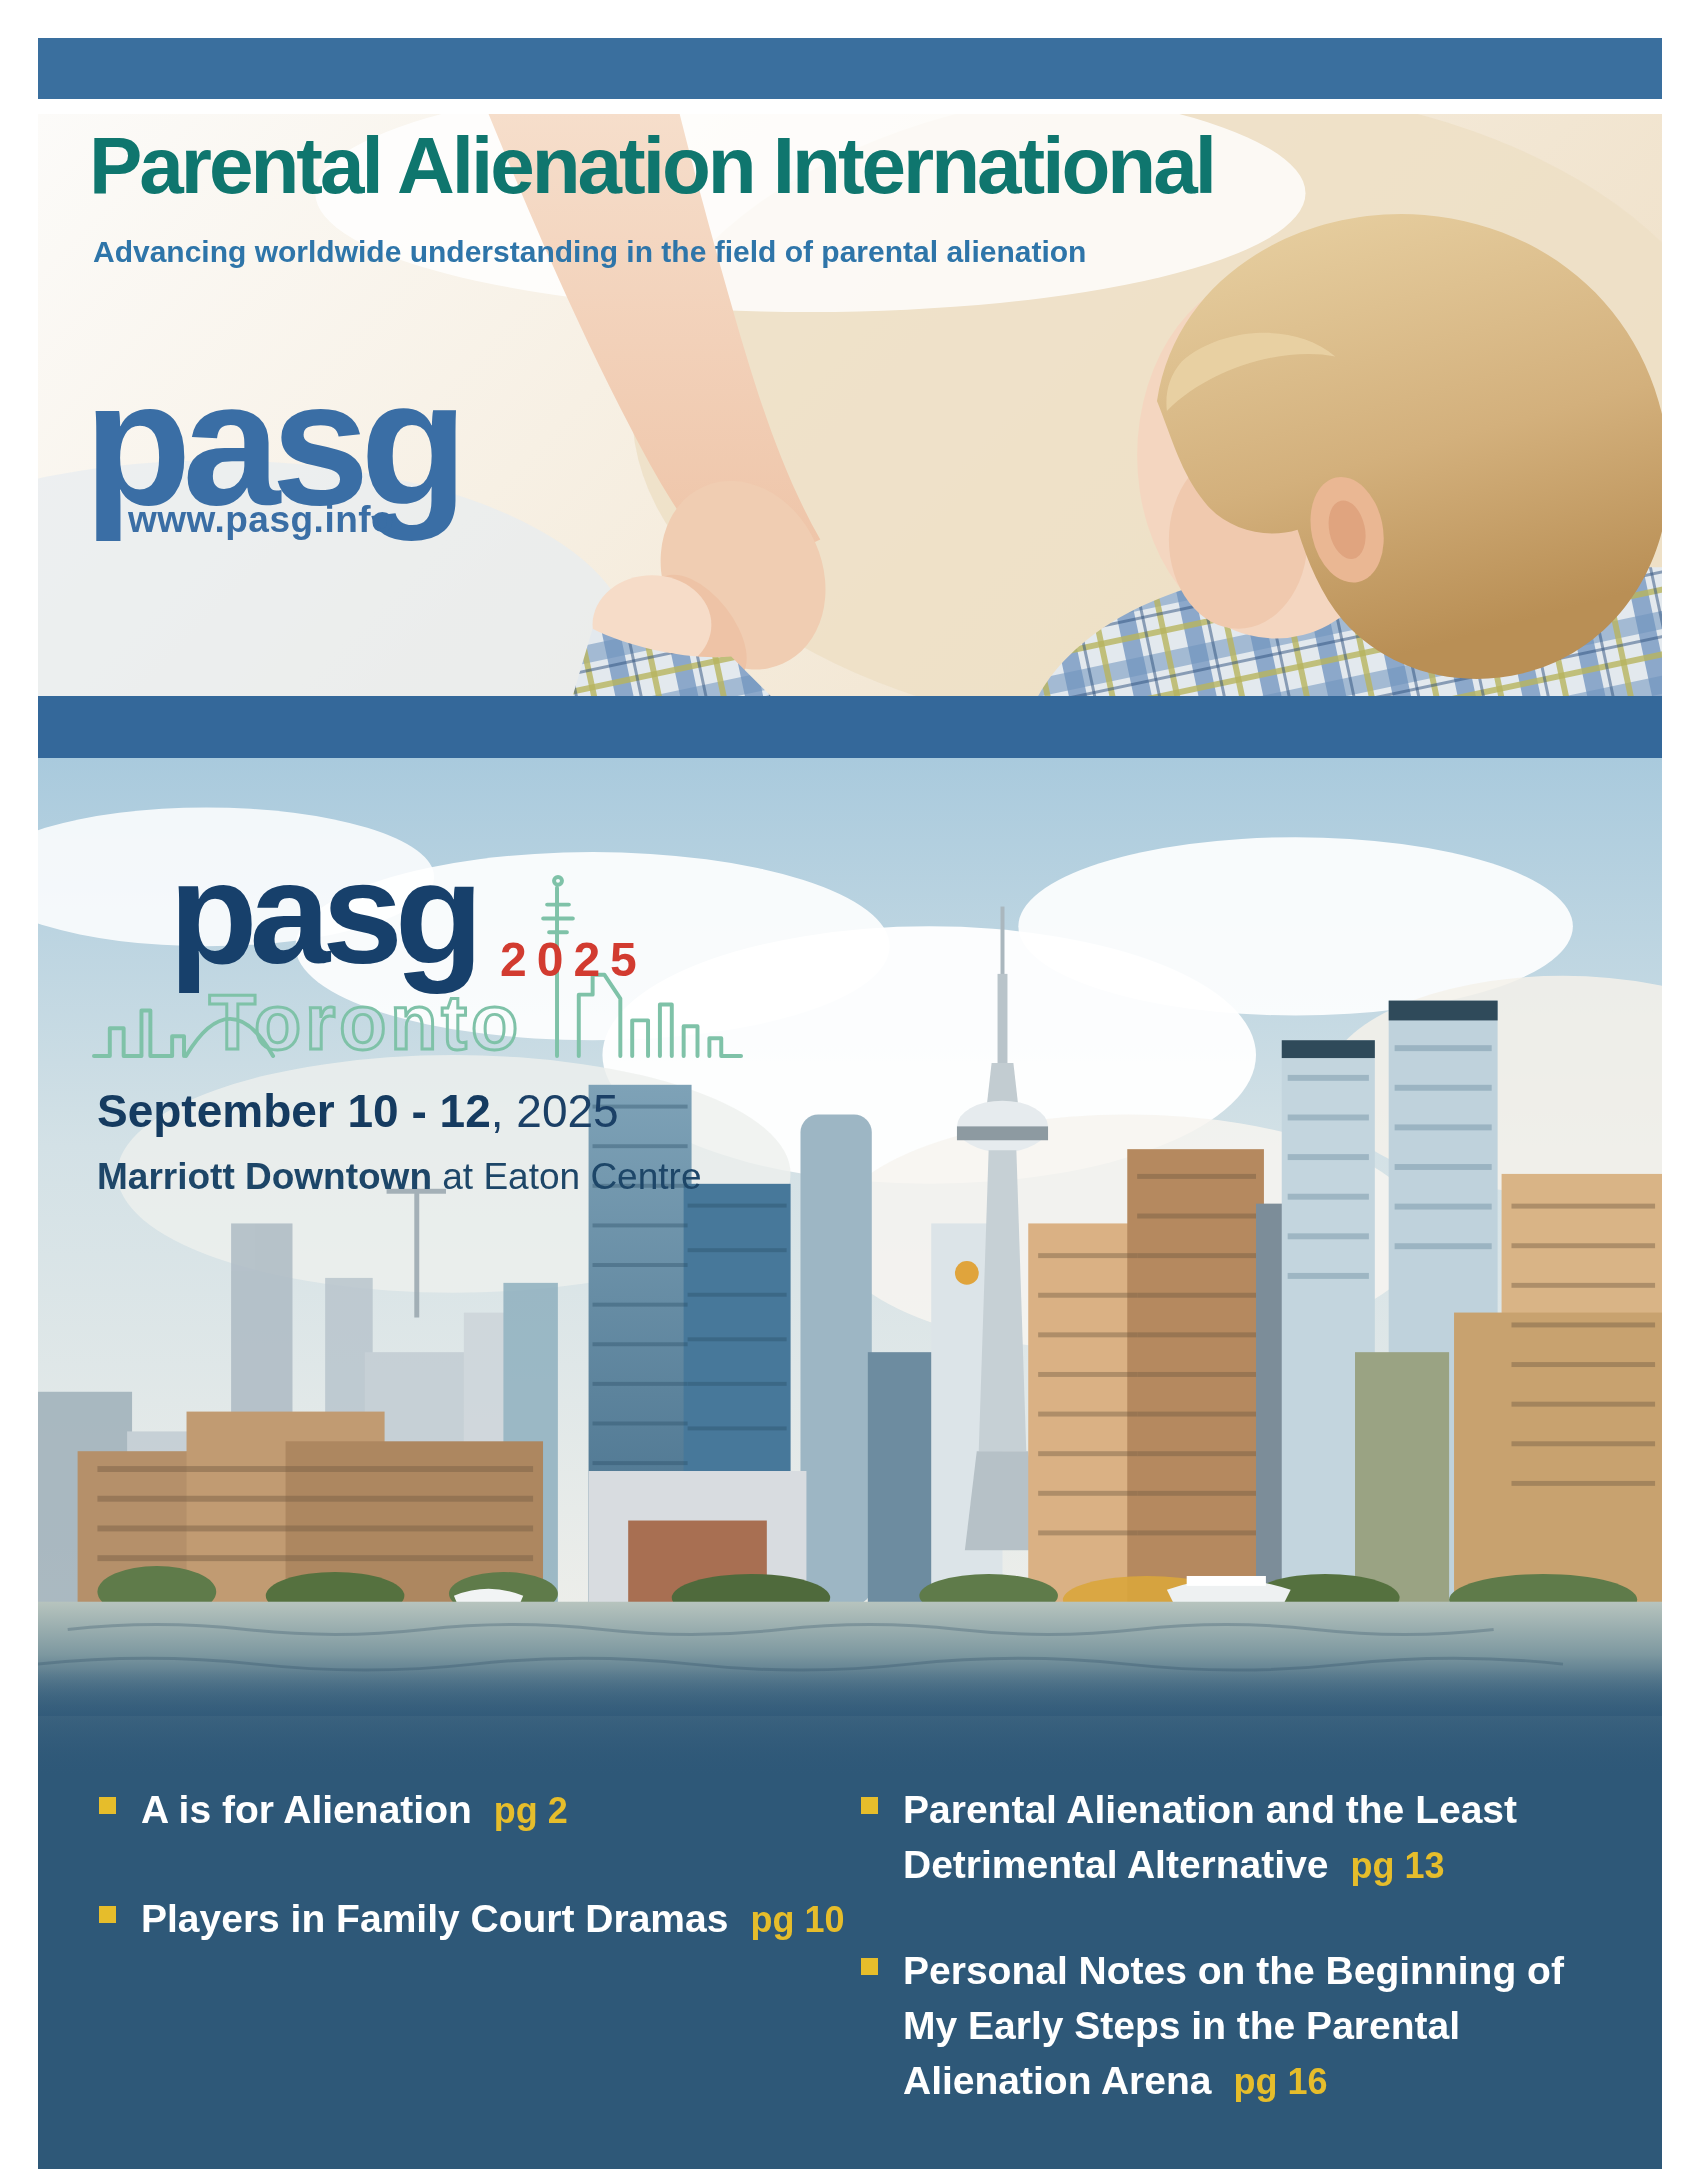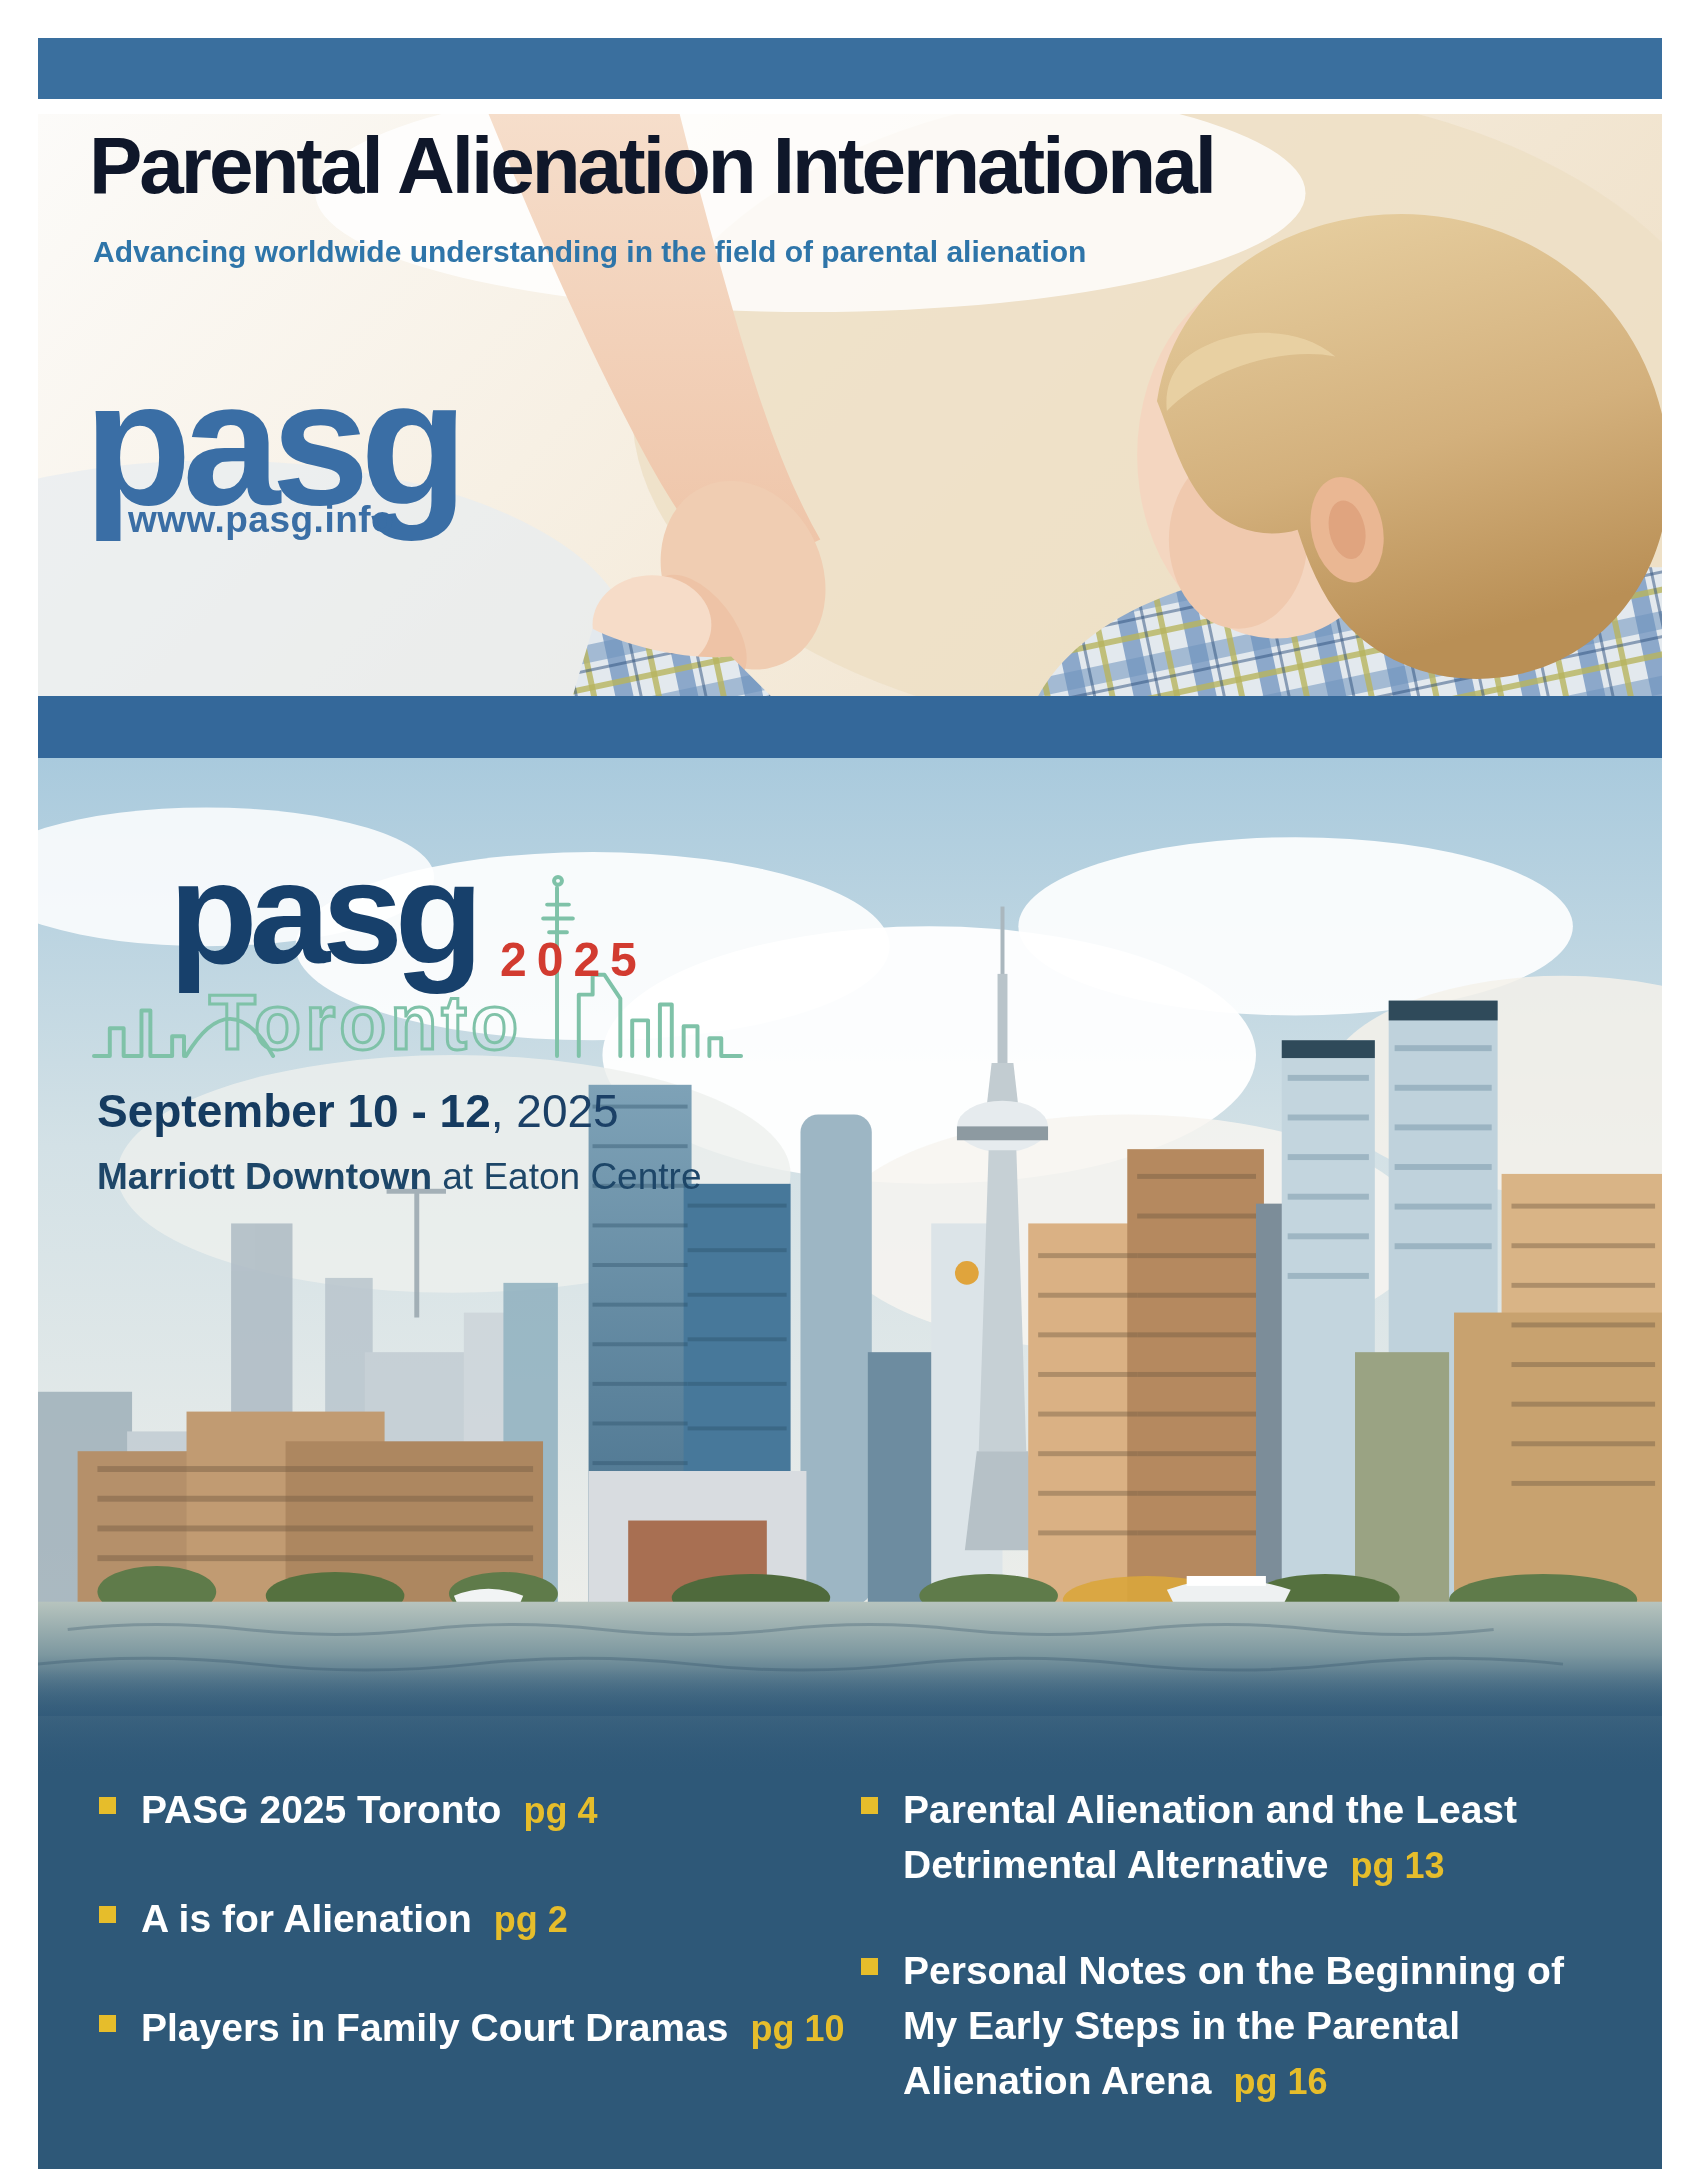--- a/index.html
+++ b/index.html
@@ -7,21 +7,21 @@
   body { font-family:"Liberation Sans", sans-serif; }
   .page { position:relative; width:1699px; height:2184px; background:#ffffff; overflow:hidden; }
 
   
   .top-bar { position:absolute; left:38px; top:38px; width:1624px; height:61px; background:#3a6f9e; }
 
   
   .hero { position:absolute; left:38px; top:114px; width:1624px; height:582px; overflow:hidden; }
   .hero svg { position:absolute; left:0; top:0; width:100%; height:100%; }
   .masthead-title { position:absolute; left:51px; top:6px; width:1564px;
-    font-size:80px; font-weight:bold; letter-spacing:-3px; color:#0f172a; white-space:nowrap; }
+    font-size:80px; font-weight:bold; letter-spacing:-3px; color:#0f766e; white-space:nowrap; }
   .masthead-subtitle { position:absolute; left:55px; top:121px;
     font-size:30px; font-weight:bold; color:#2e75a9; }
   .masthead-logo { position:absolute; left:46px; top:249px; color:#3a6ea5; }
   .masthead-logo .word { font-size:176px; font-weight:bold; letter-spacing:-9px; line-height:0.92; }
   .masthead-logo .url { display:block; margin:-26px 0 18px 44px; font-size:37px; font-weight:bold; letter-spacing:0.5px; }
 
   
   .mid-band { position:absolute; left:38px; top:696px; width:1624px; height:62px; background:#34689a; }
 
   
@@ -341,23 +341,20 @@
       <div class="name">pasg</div>
       <div class="year">2025</div>
     </div>
 
     <div class="conf-date"><span class="b">September 10 - 12</span><span>, 2025</span></div>
     <div class="conf-venue"><span class="b">Marriott Downtown</span><span> at Eaton Centre</span></div>
 
     <div class="toc">
       <div class="toc-col left">
         <div class="toc-item">
-          <span class="toc-bullet"></span><span>PASG 2025 Toronto</span><span class="toc-page">pg 4</span>
-        </div>
-        <div class="toc-item">
           <span class="toc-bullet"></span><span>A is for Alienation</span><span class="toc-page">pg 2</span>
         </div>
         <div class="toc-item">
           <span class="toc-bullet"></span><span>Players in Family Court Dramas</span><span class="toc-page">pg 10</span>
         </div>
       </div>
       <div class="toc-col right">
         <div class="toc-item">
           <span class="toc-bullet"></span><span>Parental Alienation and the Least Detrimental Alternative</span><span class="toc-page">pg 13</span>
         </div>

